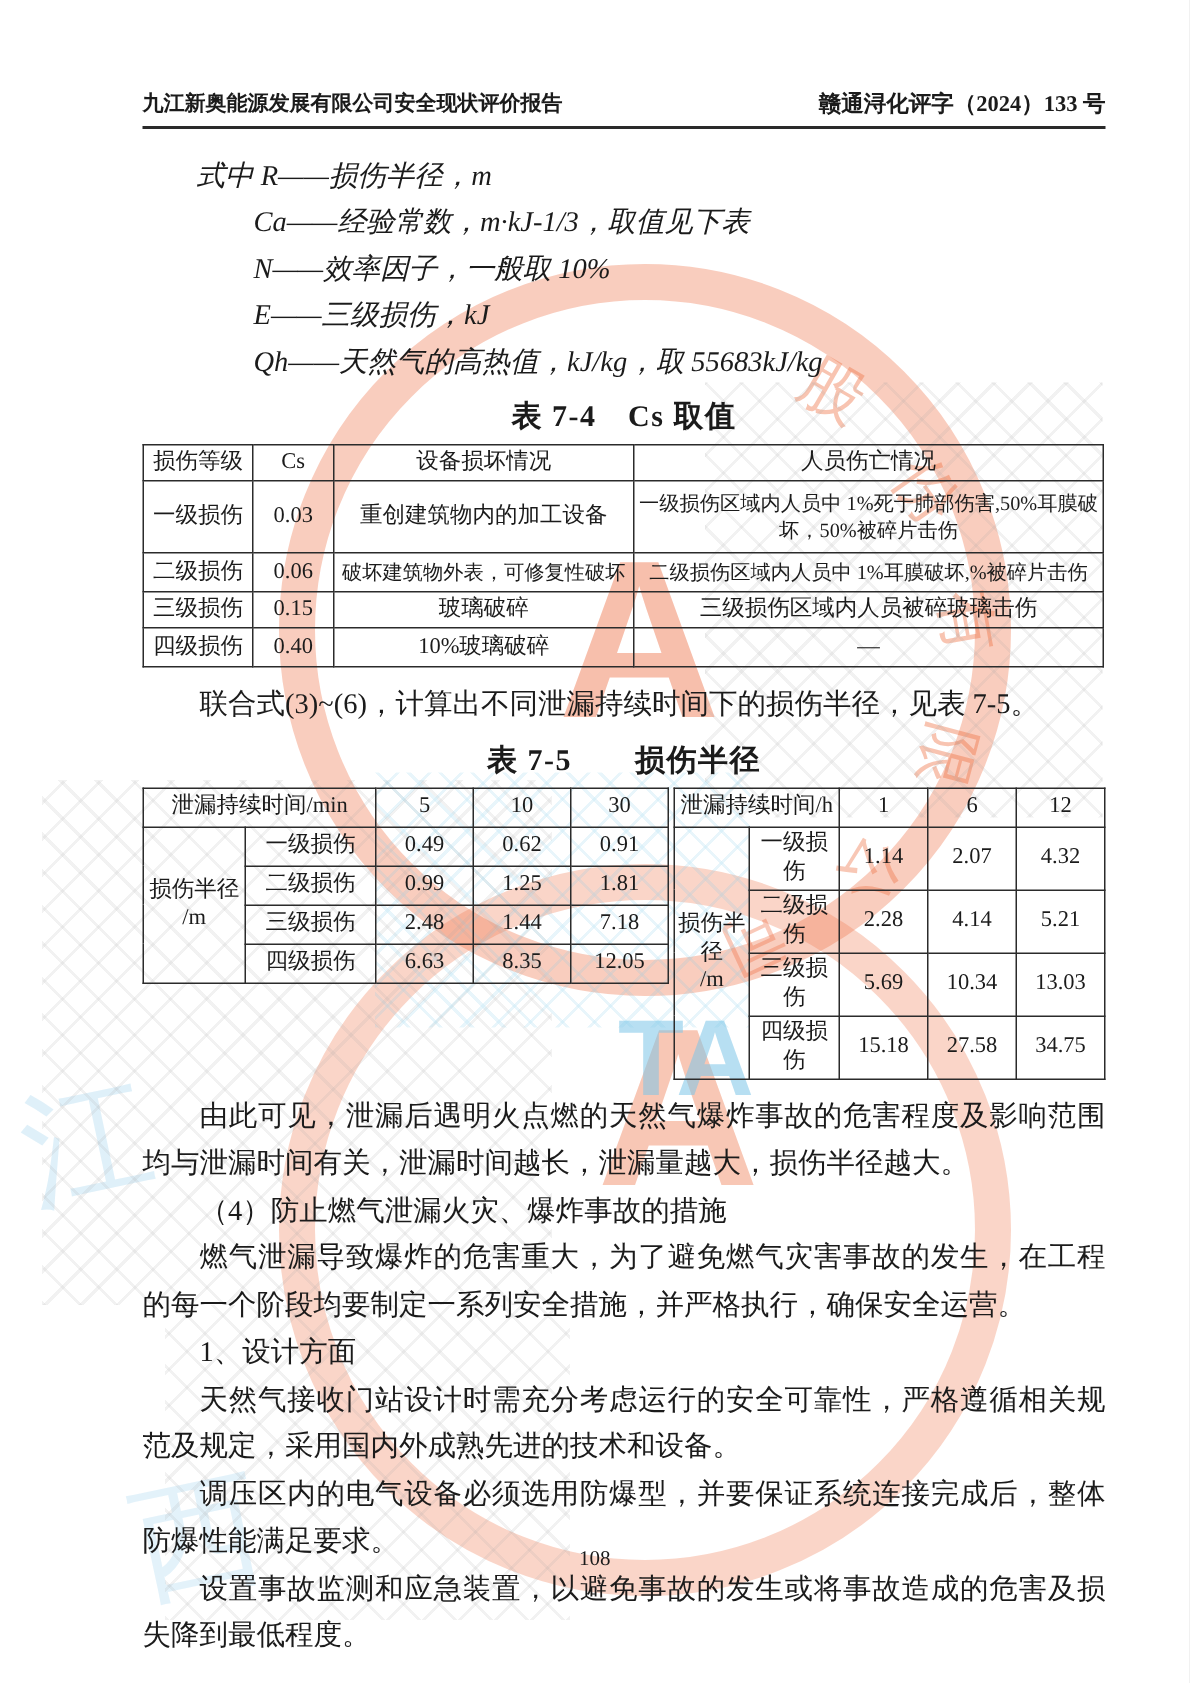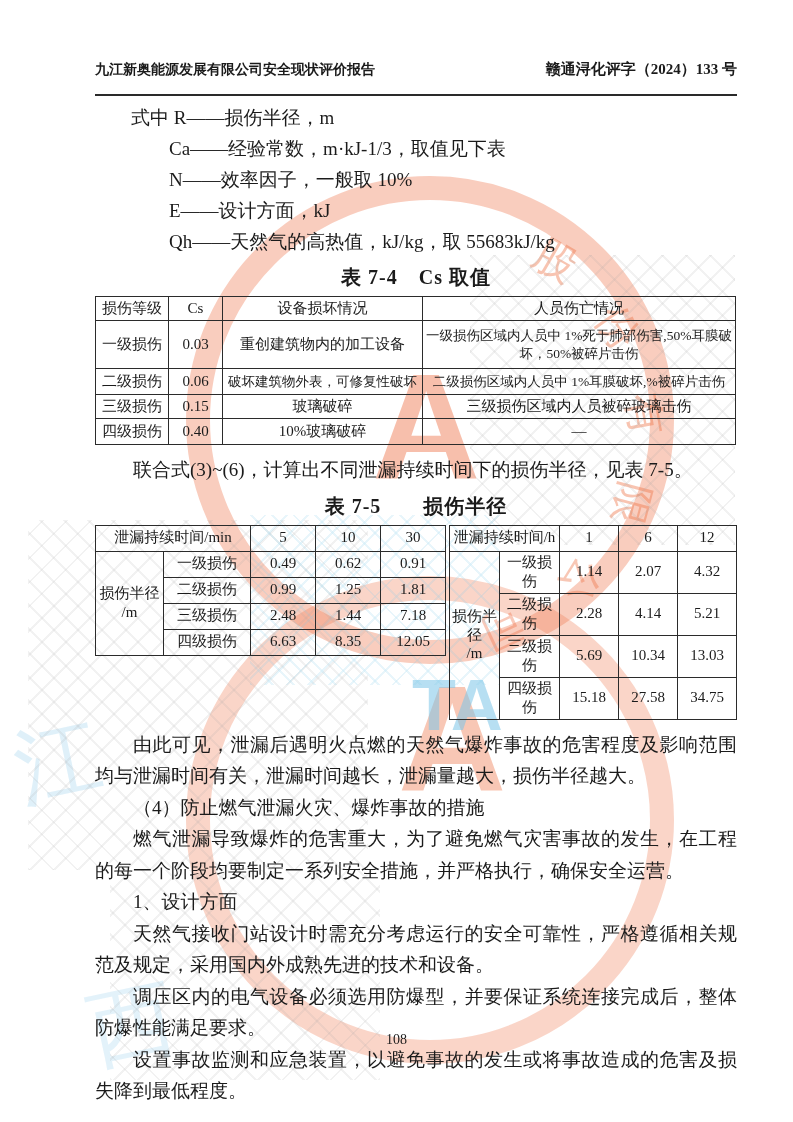--- a/index.html
+++ b/index.html
@@ -19,30 +19,30 @@
     opacity:.5;
   }
   .lattice.cyan {
     background:
       repeating-linear-gradient(45deg, rgba(130,205,235,.35) 0 2px, transparent 2px 15px),
       repeating-linear-gradient(-45deg, rgba(130,205,235,.35) 0 2px, transparent 2px 15px);
   }
   
   .header {
     position:absolute; z-index:1; top:60px; left:95px; right:56px;
-    display:flex; justify-content:space-between; align-items:flex-end;
-    border-bottom:2px solid #2a2a2a; padding-bottom:15px;
+    display:flex; justify-content:space-between; align-items:flex-start;
+    border-bottom:2px solid #2a2a2a; padding-bottom:5px;
     font-weight:bold;
   }
   .header .hl { font-size:14px; }
   .header .hr { font-size:15px; }
   
   .content { position:absolute; z-index:1; top:102px; left:95px; width:642px; }
   .formula { font-size:19px; line-height:31px; }
-  .formula div { white-space:nowrap; }
+  .formula div { white-space:nowrap;font-style:italic; }
   .formula .f0 { padding-left:36px; }
   .formula .fi { padding-left:74px; }
   .tbl-title { text-align:center; font-size:20px; font-weight:bold; margin:7px 0 5px 0; letter-spacing:1px; }
   table { border-collapse:collapse; table-layout:fixed; }
   td { border:1.6px solid #2b2b2b; text-align:center; vertical-align:middle; padding:1px 2px; font-size:15px; line-height:1.3; overflow:hidden; }
   .t74 { width:640px; }
   .t74 .small { font-size:13.5px; }
   .t75wrap { display:flex; align-items:flex-start; }
   .t75L { width:350px; }
   .t75R { width:287px; margin-left:3px; }
@@ -89,21 +89,21 @@
     <span class="hl">九江新奥能源发展有限公司安全现状评价报告</span>
     <span class="hr">赣通浔化评字（2024）133 号</span>
   </div>
 
   <div class="content">
 
     <div class="formula">
       <div class="f0">式中 R——损伤半径，m</div>
       <div class="fi">Ca——经验常数，m·kJ-1/3，取值见下表</div>
       <div class="fi">N——效率因子，一般取 10%</div>
-      <div class="fi">E——设计方面，kJ</div>
+      <div class="fi">E——三级损伤，kJ</div>
       <div class="fi">Qh——天然气的高热值，kJ/kg，取 55683kJ/kg</div>
     </div>
 
     <div class="tbl-title">表 7-4　Cs 取值</div>
 
     <table class="t74">
       <colgroup>
           <col style="width:73px">
           <col style="width:54px">
           <col style="width:200px">

